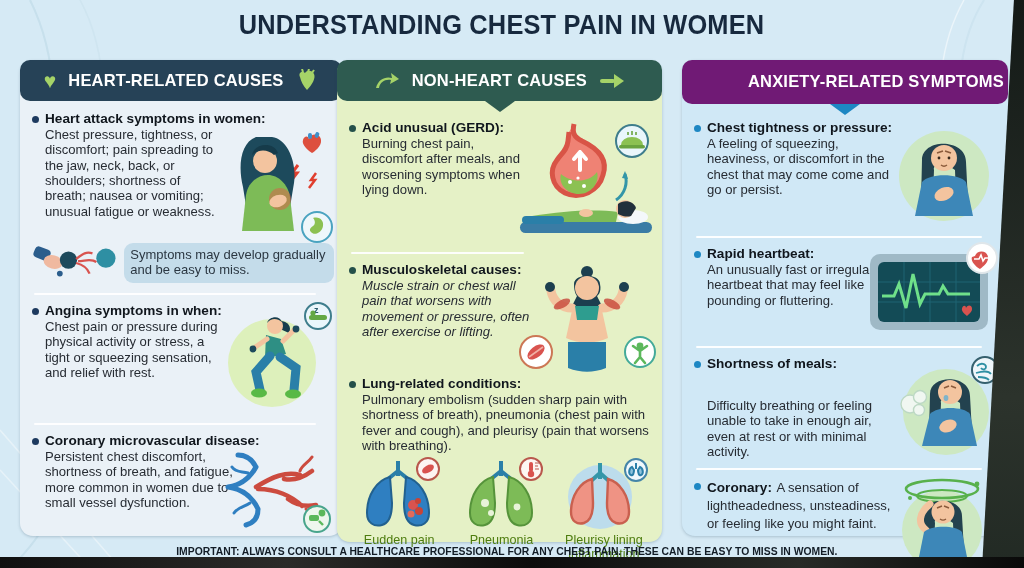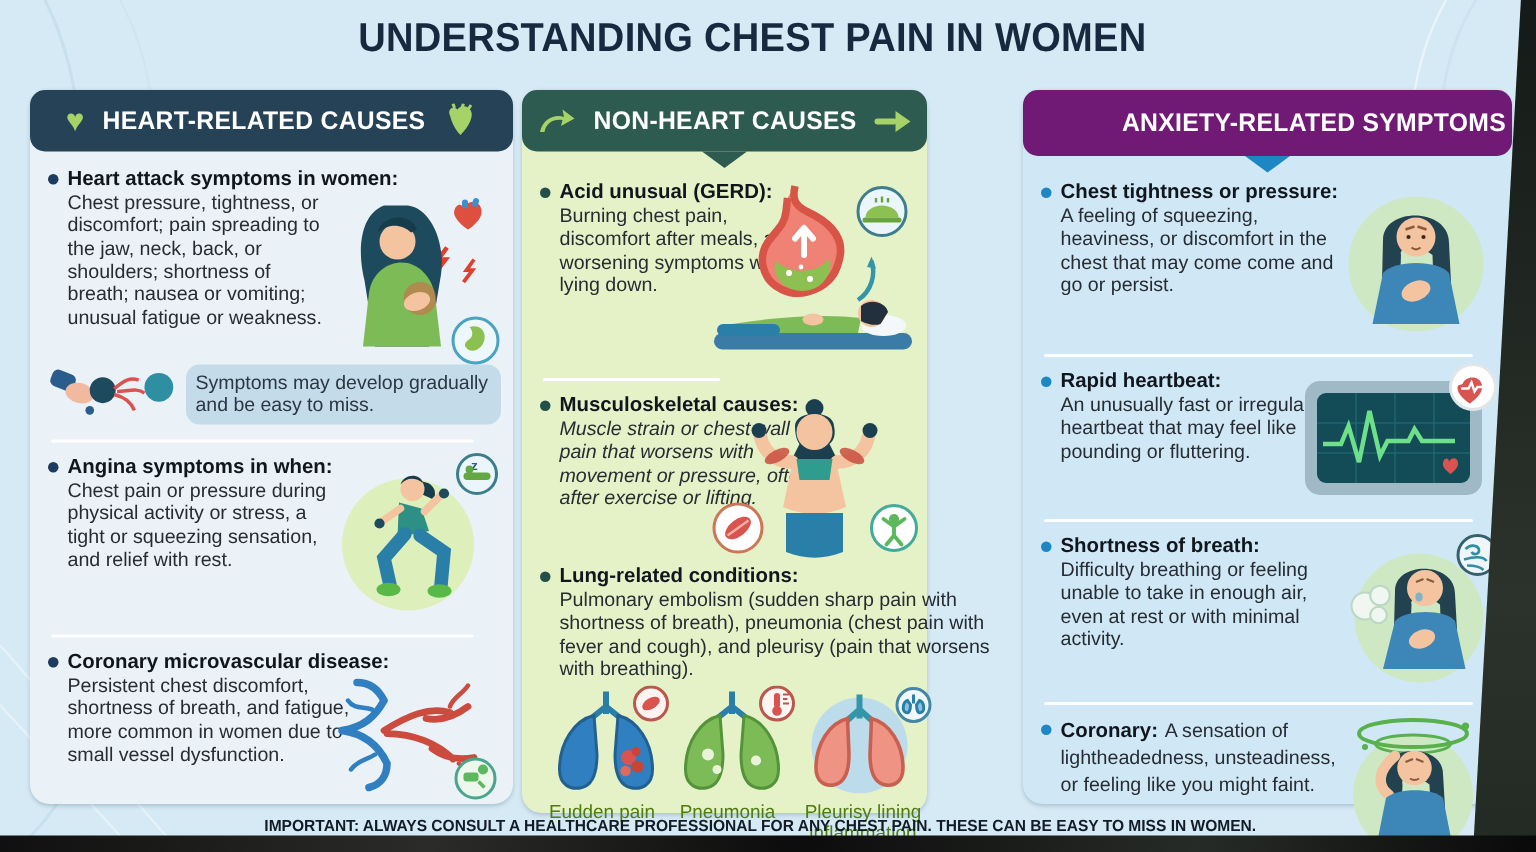--- a/index.html
+++ b/index.html
@@ -7,21 +7,21 @@
         background:#d6eaf5;font-family:"Liberation Sans",sans-serif;}
   
   .decor{position:absolute;pointer-events:none;}
   
   .title{position:absolute;top:10px;left:0;width:1004px;text-align:center;}
   .title span{display:inline-block;font-size:27px;font-weight:bold;color:#17293e;
               transform:scaleX(.94);letter-spacing:.2px;}
   
   .col{position:absolute;top:60px;border-radius:13px;box-shadow:0 1px 3px rgba(40,70,95,.25);}
   .col1{left:20px;width:322px;height:476px;background:#eaf1f7;}
-  .col2{left:348px;width:270px;height:482px;background:#e5f1c6;}
+  .col2{left:337px;width:325px;height:482px;background:#e5f1c6;}
   .col3{left:682px;width:326px;height:476px;background:#d0e8f6;}
   .col-header{position:absolute;top:0;left:0;right:0;height:41px;border-radius:10px;
               display:flex;align-items:center;justify-content:center;gap:9px;
               color:#fff;font-weight:bold;}
   .col-header .htxt{display:inline-block;font-size:17px;transform:scaleX(.97);letter-spacing:.2px;}
   .h1{background:#264257;}
   .h2{background:#2e5b50;}
   .h3{background:#701a75;height:44px;justify-content:flex-end;}
   .notch::after{content:"";position:absolute;top:100%;left:50%;margin-left:-15px;
                 border-left:15px solid transparent;border-right:15px solid transparent;}
@@ -342,22 +342,22 @@
           <path d="M107 14 c2-6 12-6 13 1 1 6-7 11-8 12 -2-1-10-7-8-12z" fill="#d9534f"></path>
           <path d="M106 17 h5 l2-4 2 6 2-3 h6" stroke="#fff" stroke-width="1.6" fill="none"></path>
         </svg>
       </div>
 
       <div class="divider"></div>
 
       <div class="item" style="min-height:104px;">
         <span class="bullet bu3"></span>
         <div class="content">
-          <span class="lead">Shortness of breath:</span>
-          <div class="txt" style="width:180px;">Difficulty breathing or feeling unable to take in enough air, even at rest or with minimal activity.</div>
+          <span class="lead">Shortness of meals:</span>
+          <div class="txt" style="width:180px;margin-top:26px;">Difficulty breathing or feeling unable to take in enough air, even at rest or with minimal activity.</div>
         </div>
         <svg class="ill" style="right:0;top:-2px;" width="114" height="108" viewBox="0 0 114 108">
           <circle cx="60" cy="58" r="43" fill="#cde8c2"></circle>
           <circle cx="99" cy="16" r="13" fill="#eef6fa" stroke="#35606e" stroke-width="2"></circle>
           <path d="M91 12 c4-4 9-2 9 1 0 2.4-3.4 3.4-5 1 M90 19 c7-2 13-2 15 1 M92 23 c5 0 9 1 11 3" stroke="#2e8fa3" stroke-width="1.8" fill="none"></path>
           <g fill="#f0f7f1" stroke="#bcd8c4" stroke-width="1.4">
             <circle cx="24" cy="50" r="9"></circle>
               <circle cx="34" cy="43" r="6.5"></circle>
               <circle cx="33" cy="56" r="5.5"></circle>
           </g>

